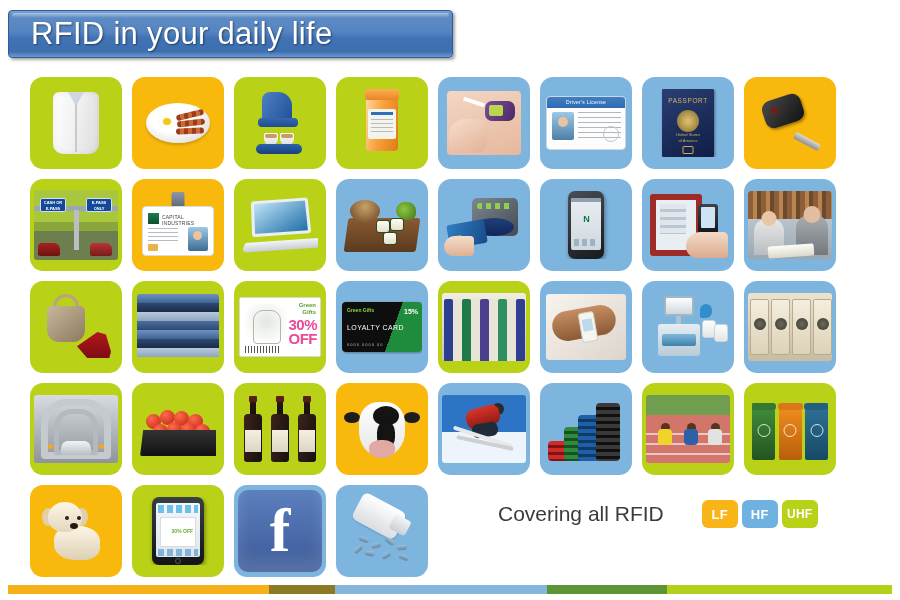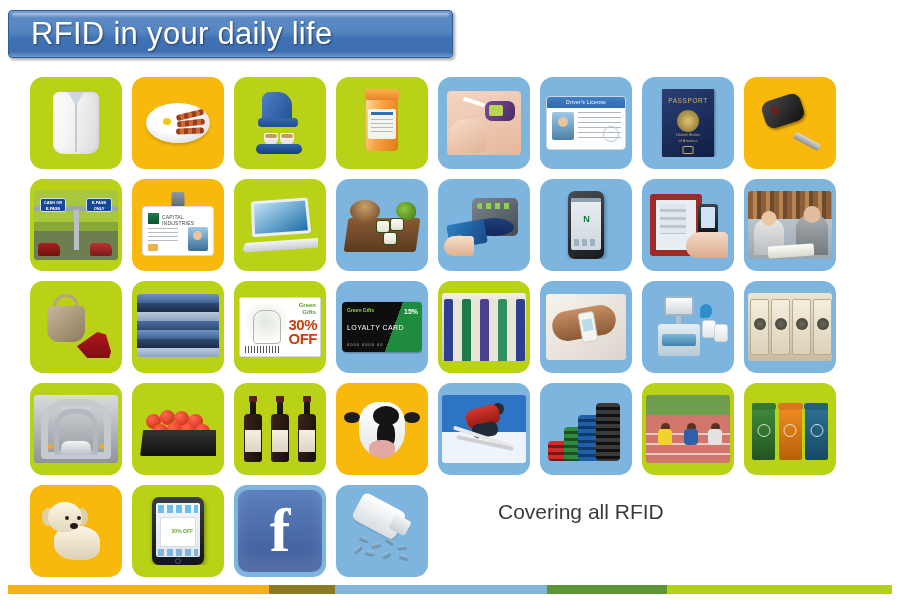--- a/index.html
+++ b/index.html
@@ -296,21 +296,21 @@
   .jeans div{position:absolute;left:0;right:0;height:9px;}
   .denim1{background:linear-gradient(#6e91c2,#3e6394);}
   .denim2{background:linear-gradient(#2f4a72,#1b2c47);}
   .denim3{background:linear-gradient(#b9c9de,#8fa5c0);}
   .denim4{background:linear-gradient(#4d6f9f,#2d4a72);}
 
   .coupon{width:82px;height:60px;background:#fff;border:1px solid #d5d9d0;
     border-radius:2px;position:relative;overflow:hidden;}
   .coupon .brand{position:absolute;right:4px;top:4px;font-size:6px;color:#5a9b2e;
     font-weight:bold;line-height:7px;text-align:right;}
-  .coupon .off{position:absolute;right:3px;top:20px;font-size:15px;color:#c2410c;
+  .coupon .off{position:absolute;right:3px;top:20px;font-size:15px;color:#ec4899;
     font-weight:bold;line-height:14px;text-align:right;letter-spacing:-.5px;}
   .coupon .sketch{position:absolute;left:5px;top:6px;width:42px;height:44px;
     background:radial-gradient(circle at 50% 40%,rgba(140,160,130,.25),transparent 70%);
     border-radius:8px;}
   .coupon .sketch::after{content:"";position:absolute;left:8px;top:6px;width:26px;height:32px;
     border:1px solid #aebaa6;border-radius:10px 10px 4px 4px;}
   .coupon .barcode{position:absolute;left:5px;bottom:3px;width:34px;height:7px;
     background:repeating-linear-gradient(90deg,#555 0 1px,transparent 1px 3px);}
 
   .loyalty{width:80px;height:50px;border-radius:4px;position:relative;overflow:hidden;
@@ -951,20 +951,25 @@
           </div>
         </div>
       </div>
     </div>
 
   </div>
 
   <div id="footer-block">
     <div id="footer-line1">
       <div id="covering-text">Covering all RFID</div>
+      <div id="freq-badges">
+        <div class="freq-badge lf">LF</div>
+        <div class="freq-badge hf">HF</div>
+        <div class="freq-badge uhf">UHF</div>
+      </div>
     </div>
   </div>
 
   <div id="accent-bar">
     <div class="accent-seg" style="background:#f5b01a;width:29.5%"></div>
     <div class="accent-seg" style="background:#8a7a25;width:7.5%"></div>
     <div class="accent-seg" style="background:#84b6dc;width:24%"></div>
     <div class="accent-seg" style="background:#5d9434;width:13.5%"></div>
     <div class="accent-seg" style="background:#b3d11a;width:25.5%"></div>
   </div>

